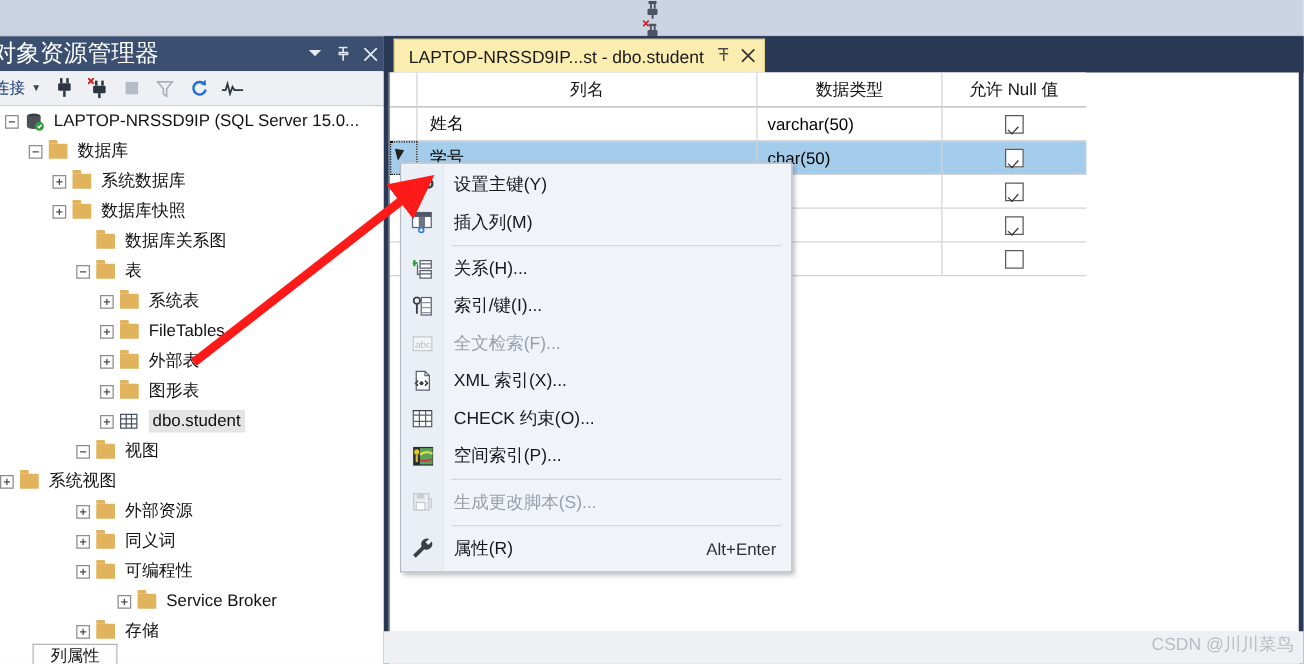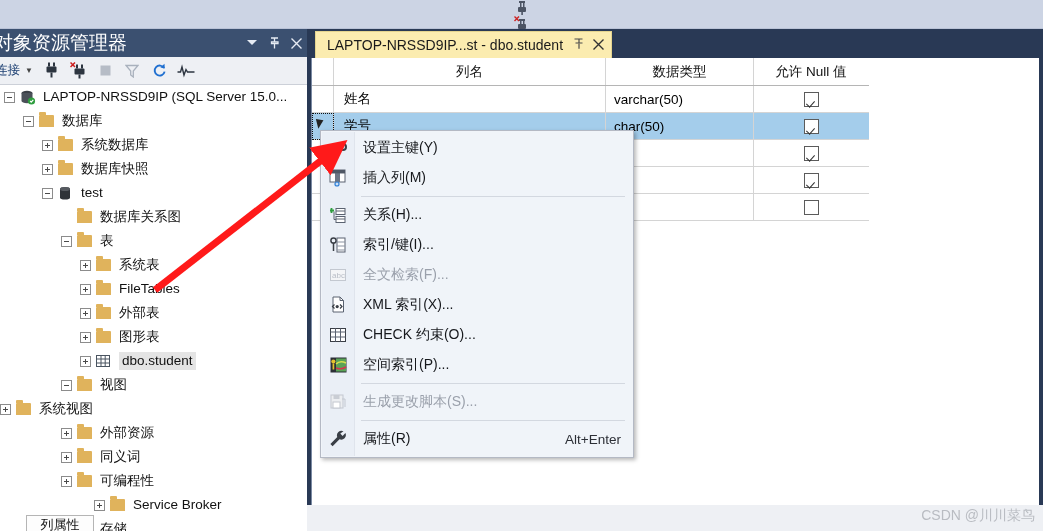--- a/index.html
+++ b/index.html
@@ -435,31 +435,20 @@
             <div class="folder"></div>
           </span>
           <span class="lab">系统数据库</span>
         </div>
         <div class="tnode" style="padding-left: 42px;">
           <span class="exp plus"></span>
           <span class="ico">
             <div class="folder"></div>
           </span>
           <span class="lab">数据库快照</span>
-        </div>
-        <div class="tnode" style="padding-left: 42px;">
-          <span class="exp"></span>
-          <span class="ico">
-            <svg width="15" height="15" viewBox="0 0 15 15">
-              <ellipse cx="7" cy="3" rx="5" ry="2.1" fill="#45484d"></ellipse>
-              <path d="M2 3 v8.5 a5 2.1 0 0 0 10 0 V3" fill="#2f3338"></path>
-              <ellipse cx="7" cy="3" rx="5" ry="2.1" fill="#565a60"></ellipse>
-            </svg>
-          </span>
-          <span class="lab">test</span>
         </div>
         <div class="tnode" style="padding-left: 61px;">
           <span class="exp none"></span>
           <span class="ico">
             <div class="folder"></div>
           </span>
           <span class="lab">数据库关系图</span>
         </div>
         <div class="tnode" style="padding-left: 61px;">
           <span class="exp"></span>

